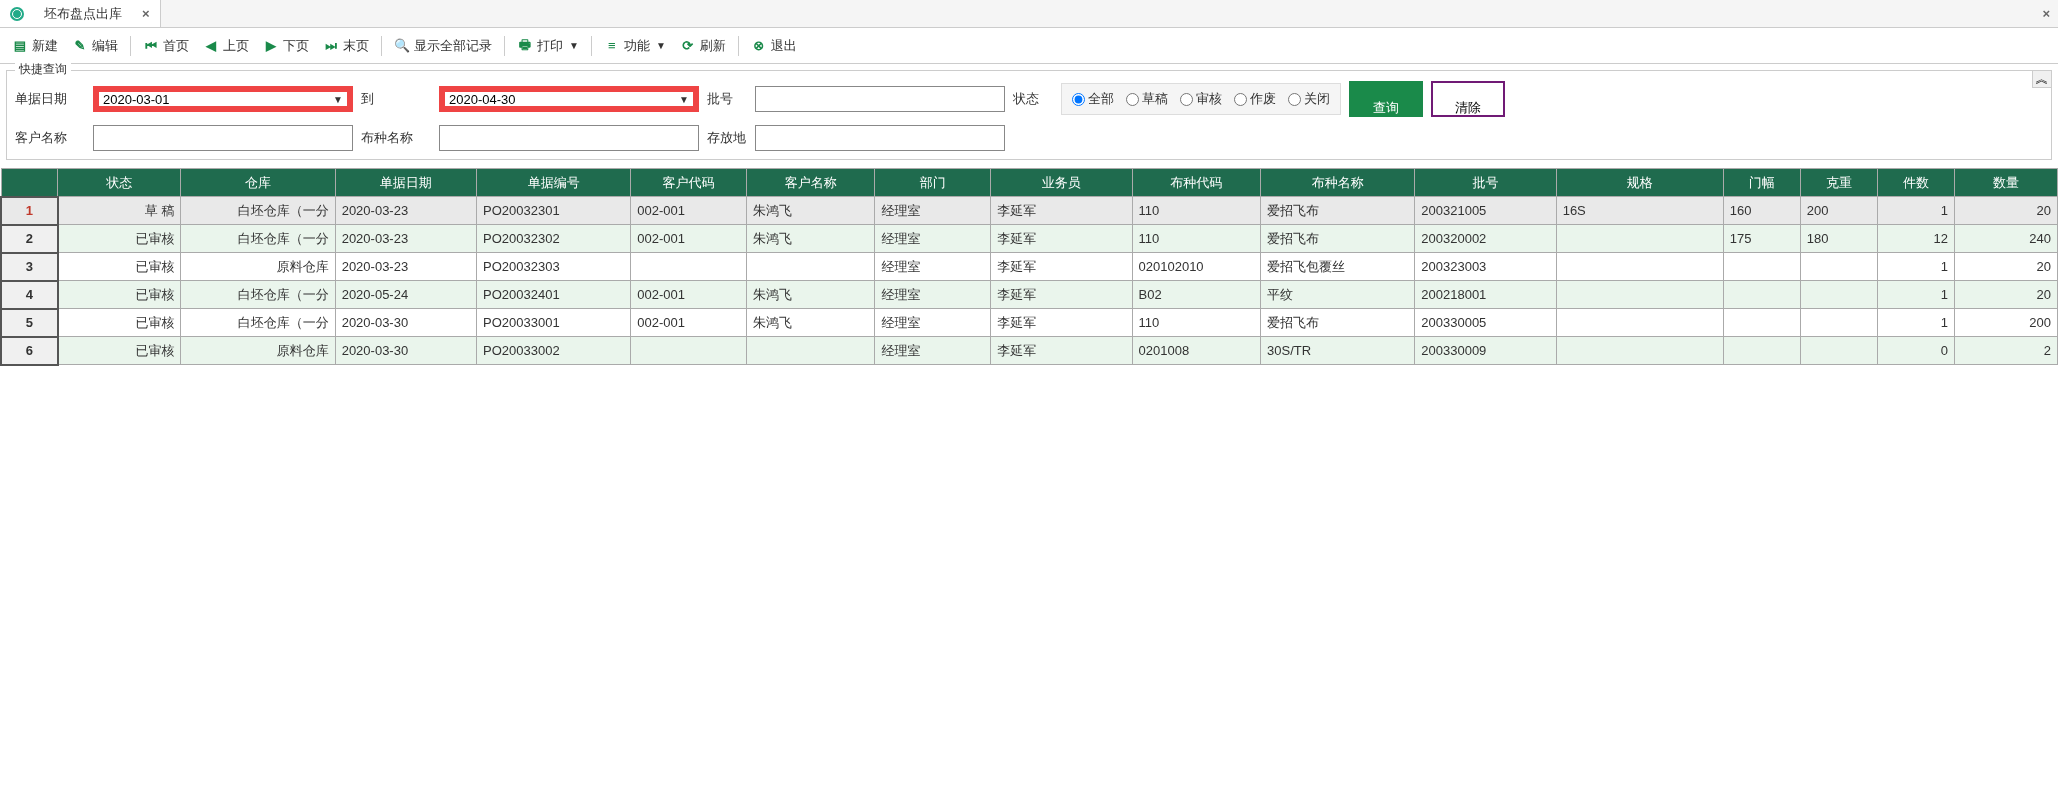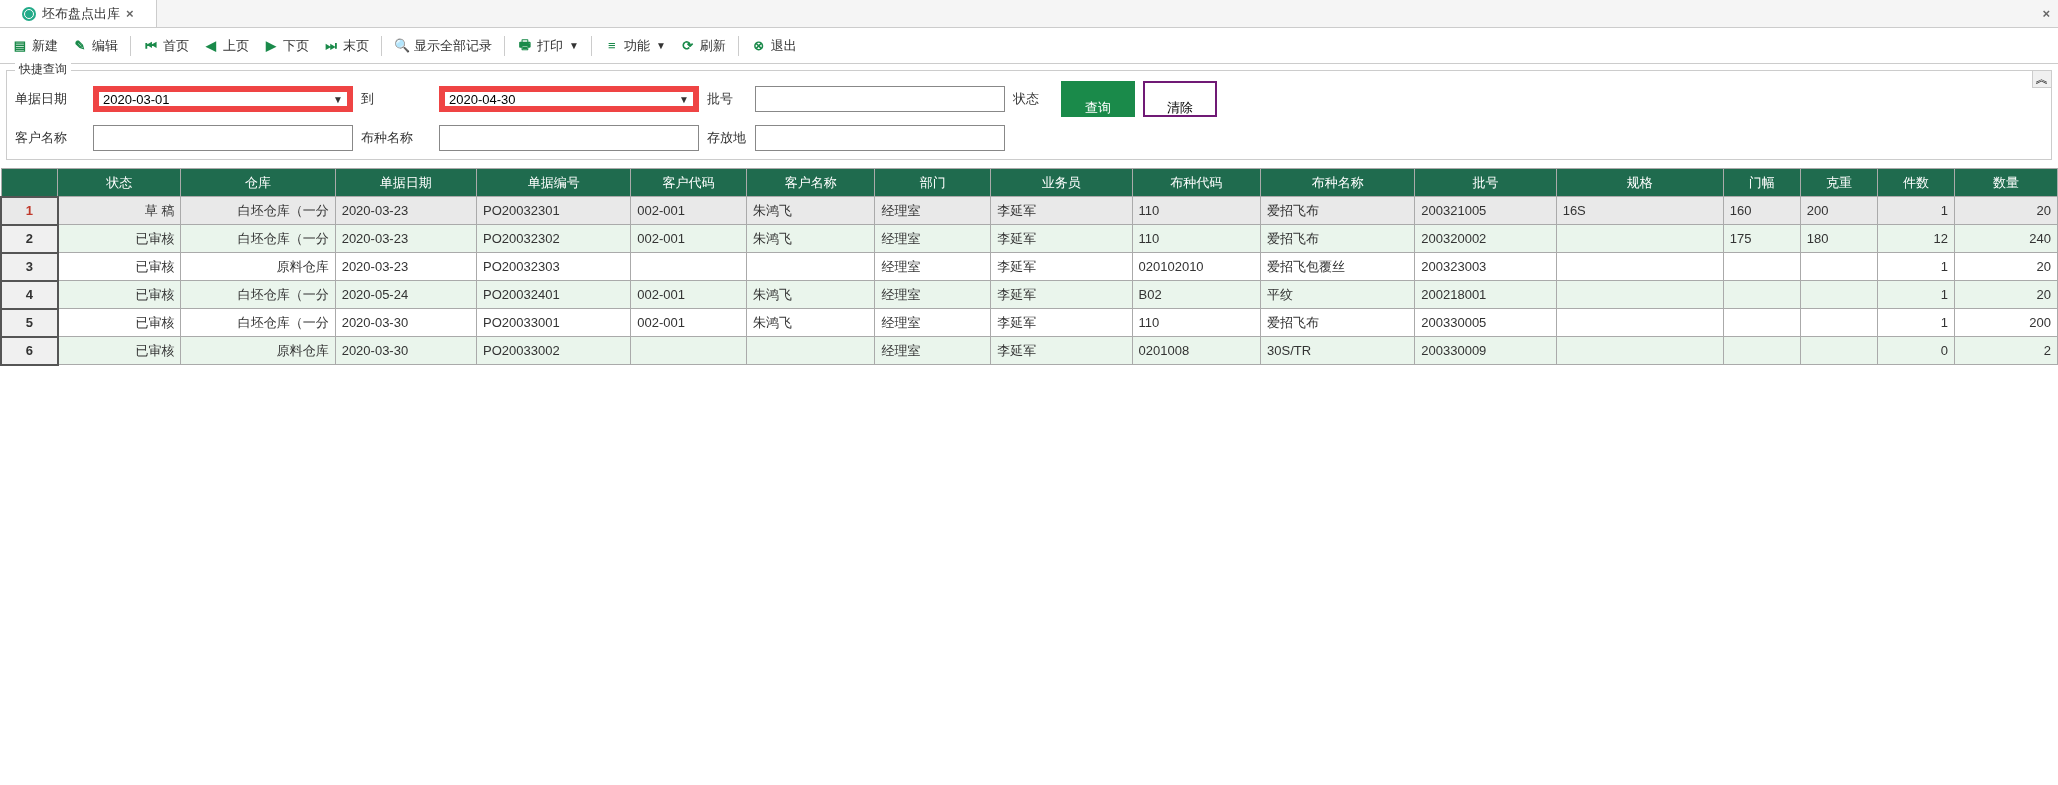--- a/index.html
+++ b/index.html
@@ -1,18 +1,18 @@
 <!DOCTYPE html>
 <html><head>
 <meta charset="utf-8">
 <style>
 *{box-sizing:border-box;margin:0;padding:0;font-family:"Microsoft YaHei",Arial,sans-serif;font-size:13px}
 body{background:#fff;color:#333}
 .tab-bar{display:flex;align-items:center;height:28px;border-bottom:1px solid #ccc;background:#f5f5f5;position:relative}
-.tab{display:flex;align-items:center;gap:6px;padding:4px 22px;background:#fff;border-right:1px solid #ccc;height:100%}
+.tab{display:flex;align-items:center;gap:20px;padding:4px 10px;background:#fff;border-right:1px solid #ccc;height:100%}
 .tab-icon{width:14px;height:14px;border-radius:50%;background:#2a8;display:inline-block;position:relative}
 .tab-icon::before{content:"";position:absolute;width:8px;height:8px;border:1px solid #fff;border-radius:50%;top:2px;left:2px}
 .tab-close-icon{cursor:pointer;font-weight:bold;color:#666}
 .outer-close{margin-left:auto;margin-right:8px;color:#666;cursor:pointer;font-weight:bold}
 .toolbar{display:flex;align-items:center;height:36px;padding:0 6px;gap:2px;border-bottom:1px solid #ccc}
 .tb-btn{display:flex;align-items:center;gap:4px;padding:3px 6px;cursor:pointer;border-radius:2px}
 .tb-sep{width:1px;height:20px;background:#ccc;margin:0 4px}
 .ico{display:inline-flex;width:16px;height:16px;align-items:center;justify-content:center;color:#1a8a4a;font-weight:bold}
 .caret{font-size:10px;color:#333;margin-left:2px}
 .fieldset{border:1px solid #ccc;margin:6px;padding:10px 8px 8px;position:relative}
@@ -123,20 +123,42 @@
           <span class="date-caret">▼</span>
         </div>
       <span class="lbl" style="width:70px">到</span>
       <div class="date-inp">
           <input value="2020-04-30" style="">
           <span class="date-caret">▼</span>
         </div>
       <span class="lbl" style="width:40px">批号</span>
       <input class="inp w190" value="" style="">
       <span style="width:40px">状态</span>
+      <div class="radio-group">
+        <label>
+            <input type="radio" name="st" checked="" style="">
+            <span>全部</span>
+          </label>
+        <label>
+            <input type="radio" name="st" style="">
+            <span>草稿</span>
+          </label>
+        <label>
+            <input type="radio" name="st" style="">
+            <span>审核</span>
+          </label>
+        <label>
+            <input type="radio" name="st" style="">
+            <span>作废</span>
+          </label>
+        <label>
+            <input type="radio" name="st" style="">
+            <span>关闭</span>
+          </label>
+      </div>
       <button class="btn primary">查询</button>
       <button class="btn">清除</button>
     </div>
     <div class="form-row">
       <span class="lbl">客户名称</span>
       <input class="inp" style="width: 260px;" value="">
       <span class="lbl">布种名称</span>
       <input class="inp" style="width: 260px;" value="">
       <span class="lbl" style="width:40px">存放地</span>
       <input class="inp w190" value="" style="">

